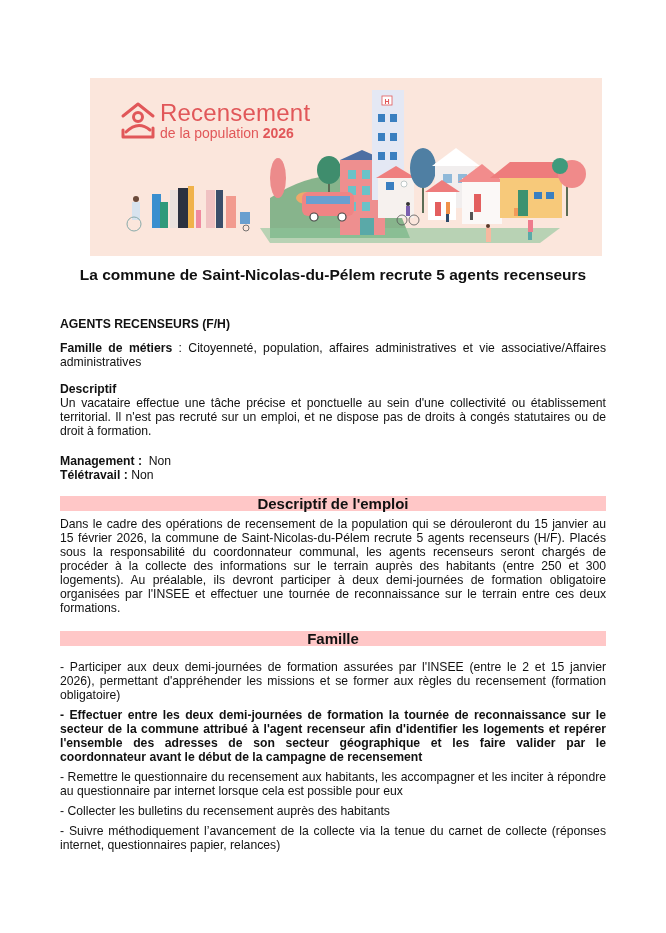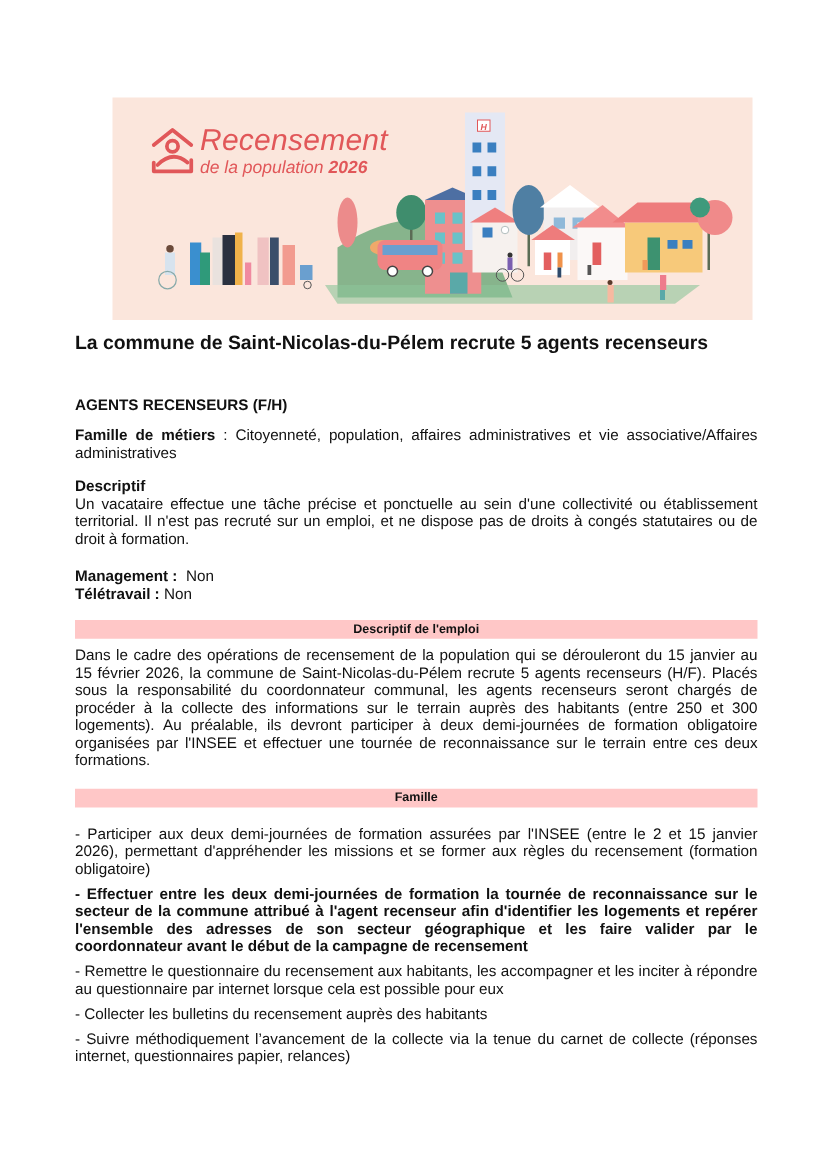--- a/index.html
+++ b/index.html
@@ -1,34 +1,34 @@
 <!DOCTYPE html>
 <html><head>
   <meta charset="utf-8">
   <style>
     html, body { margin: 0; padding: 0; background: #ffffff; }
     body { width: 666px; height: 933px; position: relative; overflow: hidden;
       font-family: "Liberation Sans", sans-serif; color: #111; }
     .banner { position: absolute; left: 90px; top: 78px; width: 512px; height: 178px;
-      background: #fbe6dc; overflow: hidden; font-style: italic; }
+      background: #fbe6dc; overflow: hidden; }
     .logo { position: absolute; left: 30px; top: 22px; display: flex; align-items: flex-start; }
     .logo-icon { width: 36px; height: 40px; margin-right: 4px; }
     .logo-text { color: #e15759; }
     .logo-title { font-size: 24px; line-height: 26px; font-weight: normal; letter-spacing: 0.2px; }
     .logo-sub { font-size: 14px; line-height: 15px; margin-top: 0px; }
     .logo-sub b { font-weight: bold; }
     .illus { position: absolute; left: 0; top: 0; width: 512px; height: 178px; }
 
-    .title { position: absolute; left: 60px; top: 265px; width: 546px; 
+    .title { position: absolute; left: 60px; top: 265px; width: 546px; text-align: center;
       font-size: 15.5px; font-weight: bold; line-height: 19px; }
     .doc { position: absolute; left: 60px; width: 546px; font-size: 12.2px; line-height: 14px; }
     .justify { text-align: justify; }
     .bold { font-weight: bold; }
     .section-bar { position: absolute; left: 60px; width: 546px; height: 15px; background: #ffc7c7;
-      text-align: center; font-weight: bold; font-size: 10px; line-height: 15px; }
+      text-align: center; font-weight: bold; font-size: 15px; line-height: 15px; }
     p { margin: 0; }
   </style>
 </head>
 <body>
 
 <div class="banner">
   <svg class="illus" viewBox="0 0 512 178">
 
     <path d="M180 120 Q240 80 300 110 L320 160 L180 160 Z" fill="#6aa878" opacity="0.8"></path>
     <path d="M170 150 L470 150 L450 165 L180 165 Z" fill="#8cc49a" opacity="0.6"></path>

